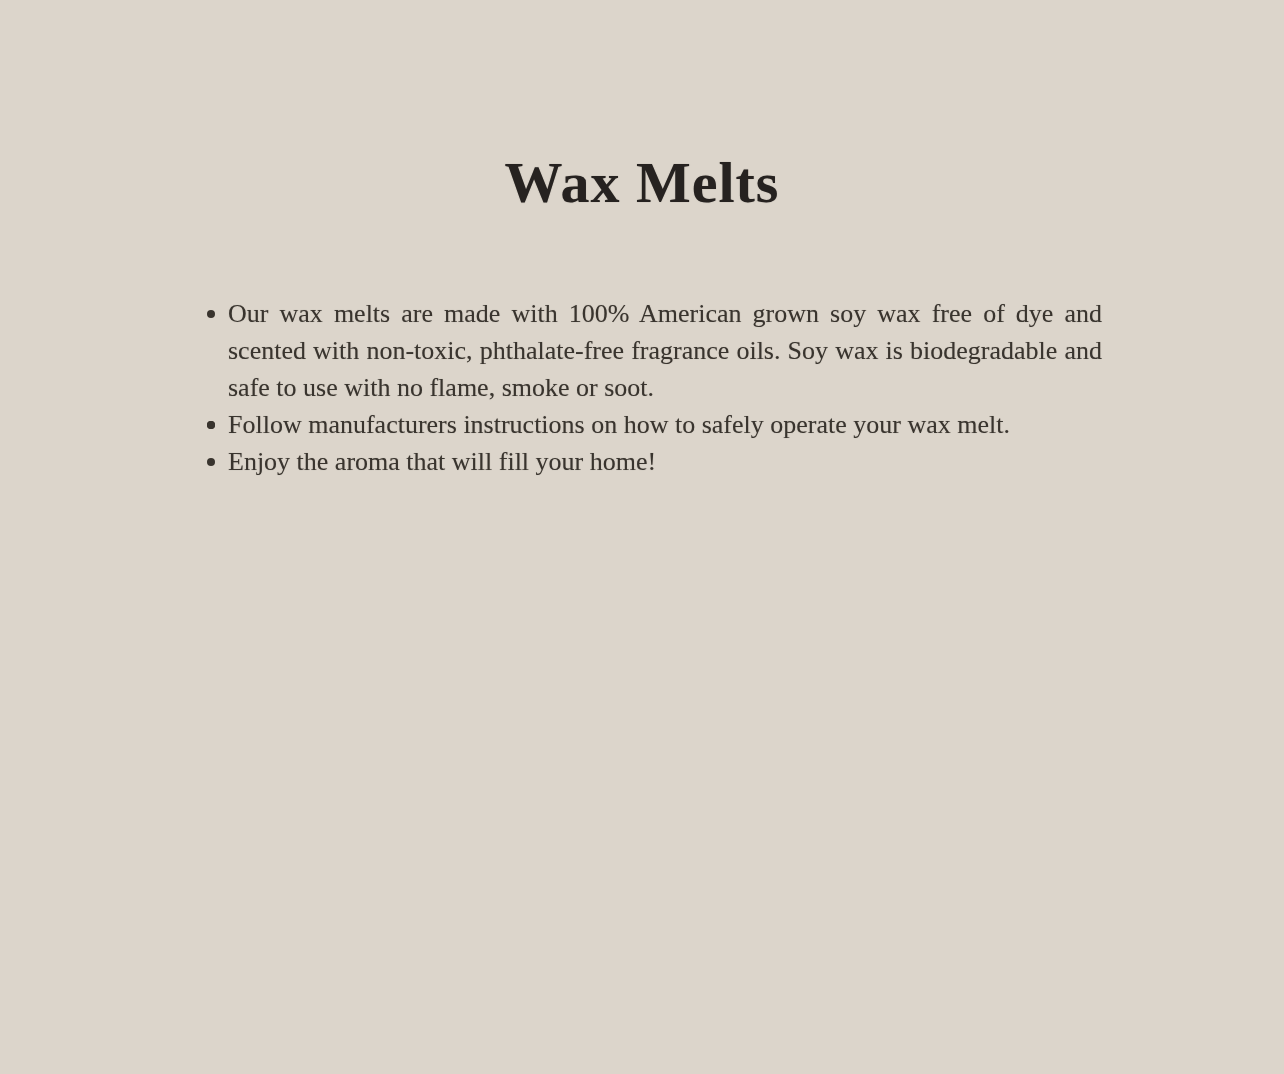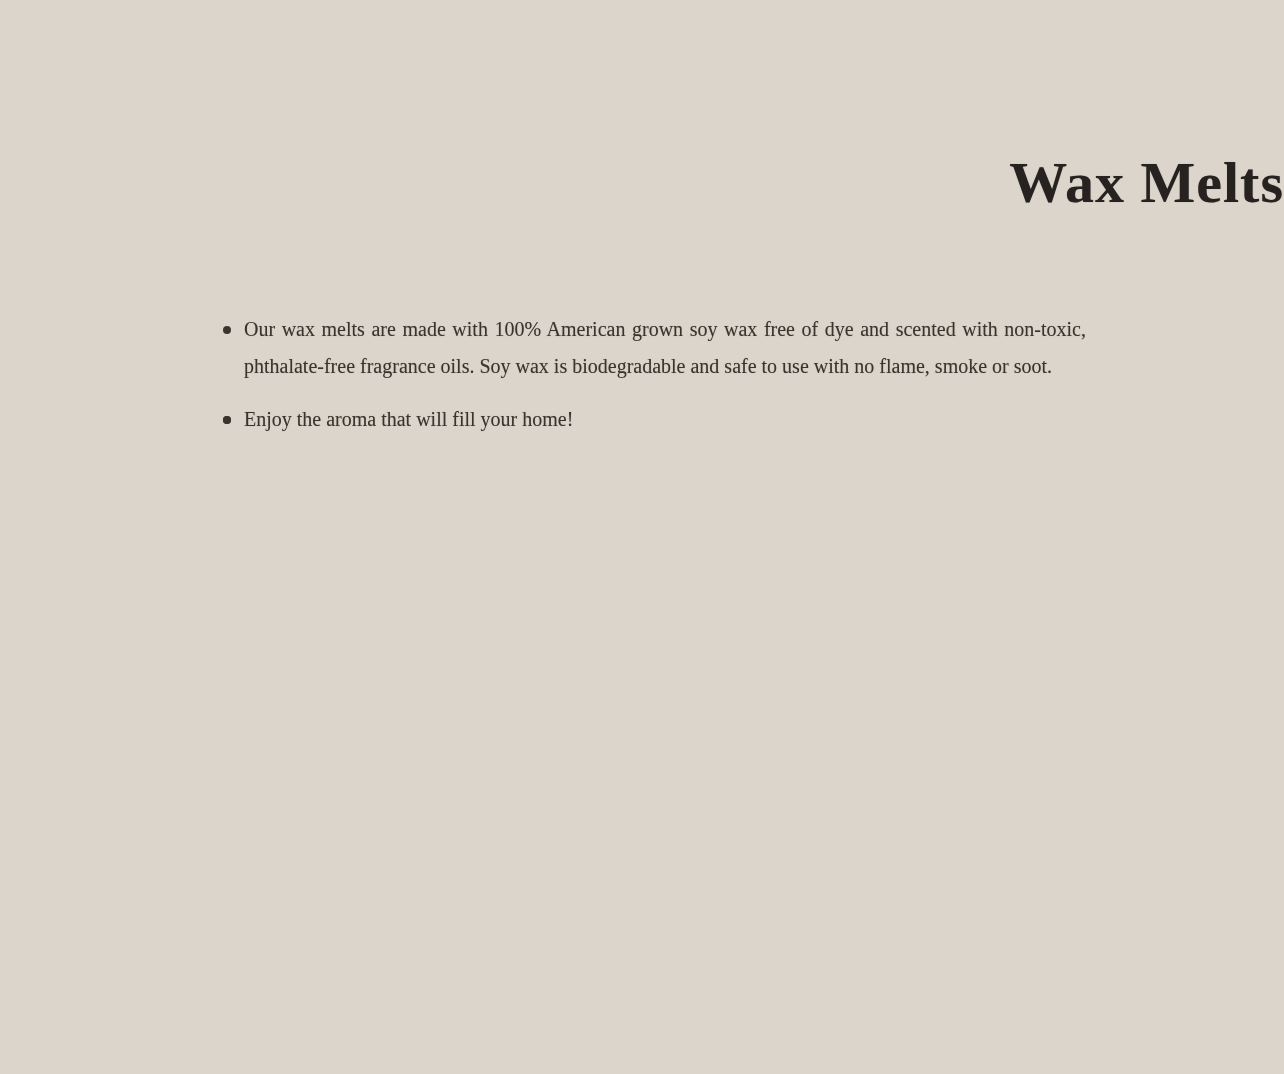--- a/index.html
+++ b/index.html
@@ -23,43 +23,43 @@
     position: relative;
     width: 1284px;
     height: 1074px;
   }
   .title {
     position: absolute;
     top: 151px;
     left: 0;
     width: 100%;
     margin: 0;
-    text-align: right;
+    text-align: center;
     font-family: "Liberation Serif", serif;
     font-size: 58px;
     font-weight: 700;
     line-height: 64px;
     letter-spacing: 1px;
     color: var(--title-ink);
     text-shadow: 0 0 1px rgba(50, 45, 40, 0.35);
   }
   .bullet-list {
     position: absolute;
     top: 295px;
     left: 205px;
     width: 897px;
     margin: 0;
     padding: 0;
     list-style: none;
   }
   .bullet-list li {
     position: relative;
-    margin: 16px;
+    margin: 0;
     padding: 0 0 0 23px;
-    font-size: 20px;
+    font-size: 26px;
     line-height: 37px;
     color: var(--ink);
     text-align: justify;
     text-justify: inter-word;
     text-shadow: 0 0 1px rgba(60, 54, 47, 0.3);
   }
   .bullet-dot {
     position: absolute;
     left: 2px;
     top: 15px;
@@ -79,17 +79,21 @@
   <ul class="bullet-list">
     <li>
       <span class="bullet-dot"></span>
       <span>Our wax melts are made with 100% American grown soy wax free of dye and scented with non-toxic, phthalate-free fragrance oils. Soy wax is biodegradable and safe to use with no flame, smoke or soot.</span>
     </li>
     <li>
       <span class="bullet-dot"></span>
     </li>
     <li>
       <span class="bullet-dot"></span>
+      <span>Follow manufacturers instructions on how to safely operate your wax melt.</span>
+    </li>
+    <li>
+      <span class="bullet-dot"></span>
       <span>Enjoy the aroma that will fill your home!</span>
     </li>
   </ul>
 
 </main>
 
 </body></html>

